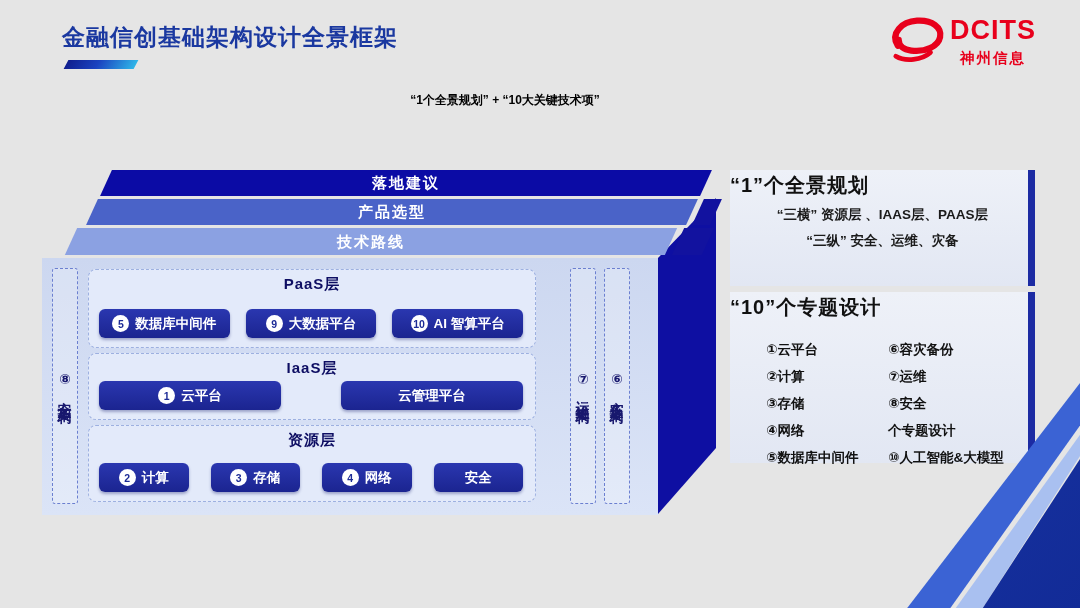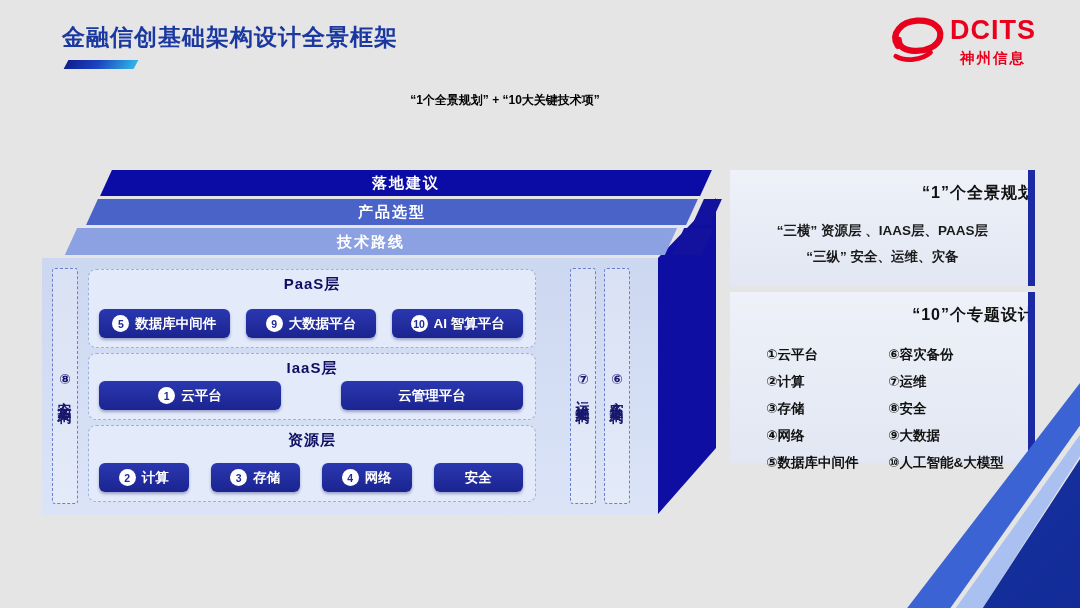--- a/index.html
+++ b/index.html
@@ -52,22 +52,22 @@
     font-weight:bold;font-size:13.5px;display:flex;align-items:center;justify-content:center;gap:6px;
     box-shadow:0 2px 3px rgba(20,30,110,0.35);}
   .ncirc{width:17px;height:17px;border-radius:50%;background:#fff;color:#1c2b96;font-size:10.5px;font-weight:bold;
     display:inline-flex;align-items:center;justify-content:center;flex:none;}
 
   
   .panel{position:absolute;left:730px;width:305px;background:linear-gradient(180deg,#eef1f8,#e2e7f3);box-sizing:border-box;}
   .panel .accent{position:absolute;right:0;top:0;width:7px;height:100%;background:#1c2ba3;}
   .panel1{top:170px;height:116px;}
   .panel2{top:292px;height:171px;}
-  .panel-title{text-align:right;font-weight:bold;font-size:16px;color:#111;padding-top:13px;letter-spacing:1px;}
-  .panel-lines{margin-top:14px;}
+  .panel-title{text-align:left;font-weight:bold;font-size:20px;color:#111;padding-top:2px;letter-spacing:1px;}
+  .panel-lines{margin-top:3px;}
   .panel-line{text-align:center;font-size:13.5px;font-weight:bold;color:#1a1a1a;line-height:26px;}
   .topic-cols{display:flex;margin:20px 0 0 36px;}
   .topic-col{display:flex;flex-direction:column;gap:9px;font-size:13.5px;font-weight:bold;color:#111;}
   .topic-col1{width:122px;}
   .topic-item{white-space:nowrap;}
 
   
   .corner{position:absolute;inset:0;pointer-events:none;}
   .stripe{position:absolute;inset:0;}
   .stripe-mid{clip-path:polygon(84% 100%,100% 63%,100% 70%,88% 100%);background:#3b63d4;}
@@ -191,21 +191,21 @@
         <div class="topic-item">①云平台</div>
         <div class="topic-item">②计算</div>
         <div class="topic-item">③存储</div>
         <div class="topic-item">④网络</div>
         <div class="topic-item">⑤数据库中间件</div>
       </div>
       <div class="topic-col">
         <div class="topic-item">⑥容灾备份</div>
         <div class="topic-item">⑦运维</div>
         <div class="topic-item">⑧安全</div>
-        <div class="topic-item">⑨大数据</div>
+        <div class="topic-item">个专题设计</div>
         <div class="topic-item">⑩人工智能&amp;大模型</div>
       </div>
     </div>
     <div class="accent"></div>
   </div>
 
   <div class="corner">
     <div class="stripe stripe-mid"></div>
     <div class="stripe stripe-light"></div>
     <div class="stripe stripe-dark"></div>

